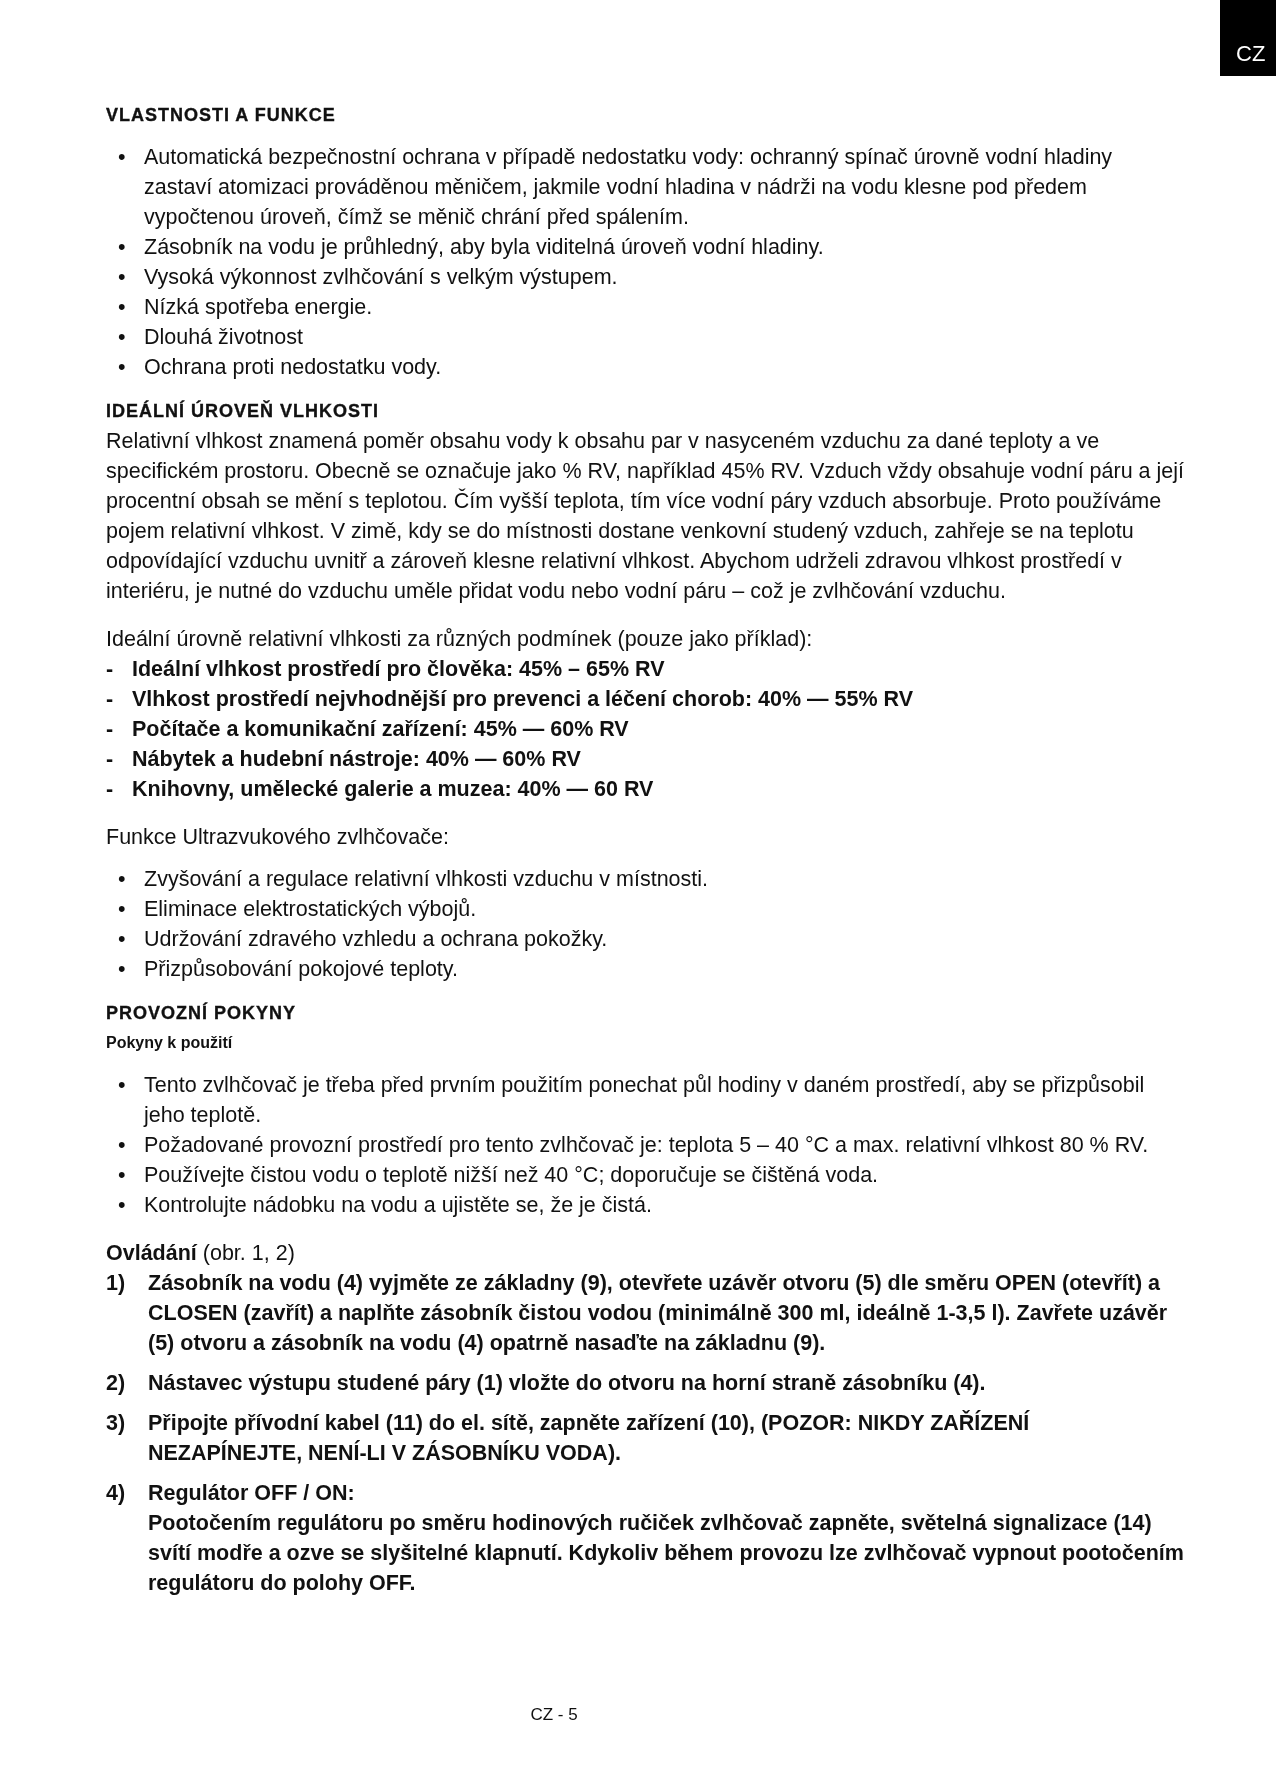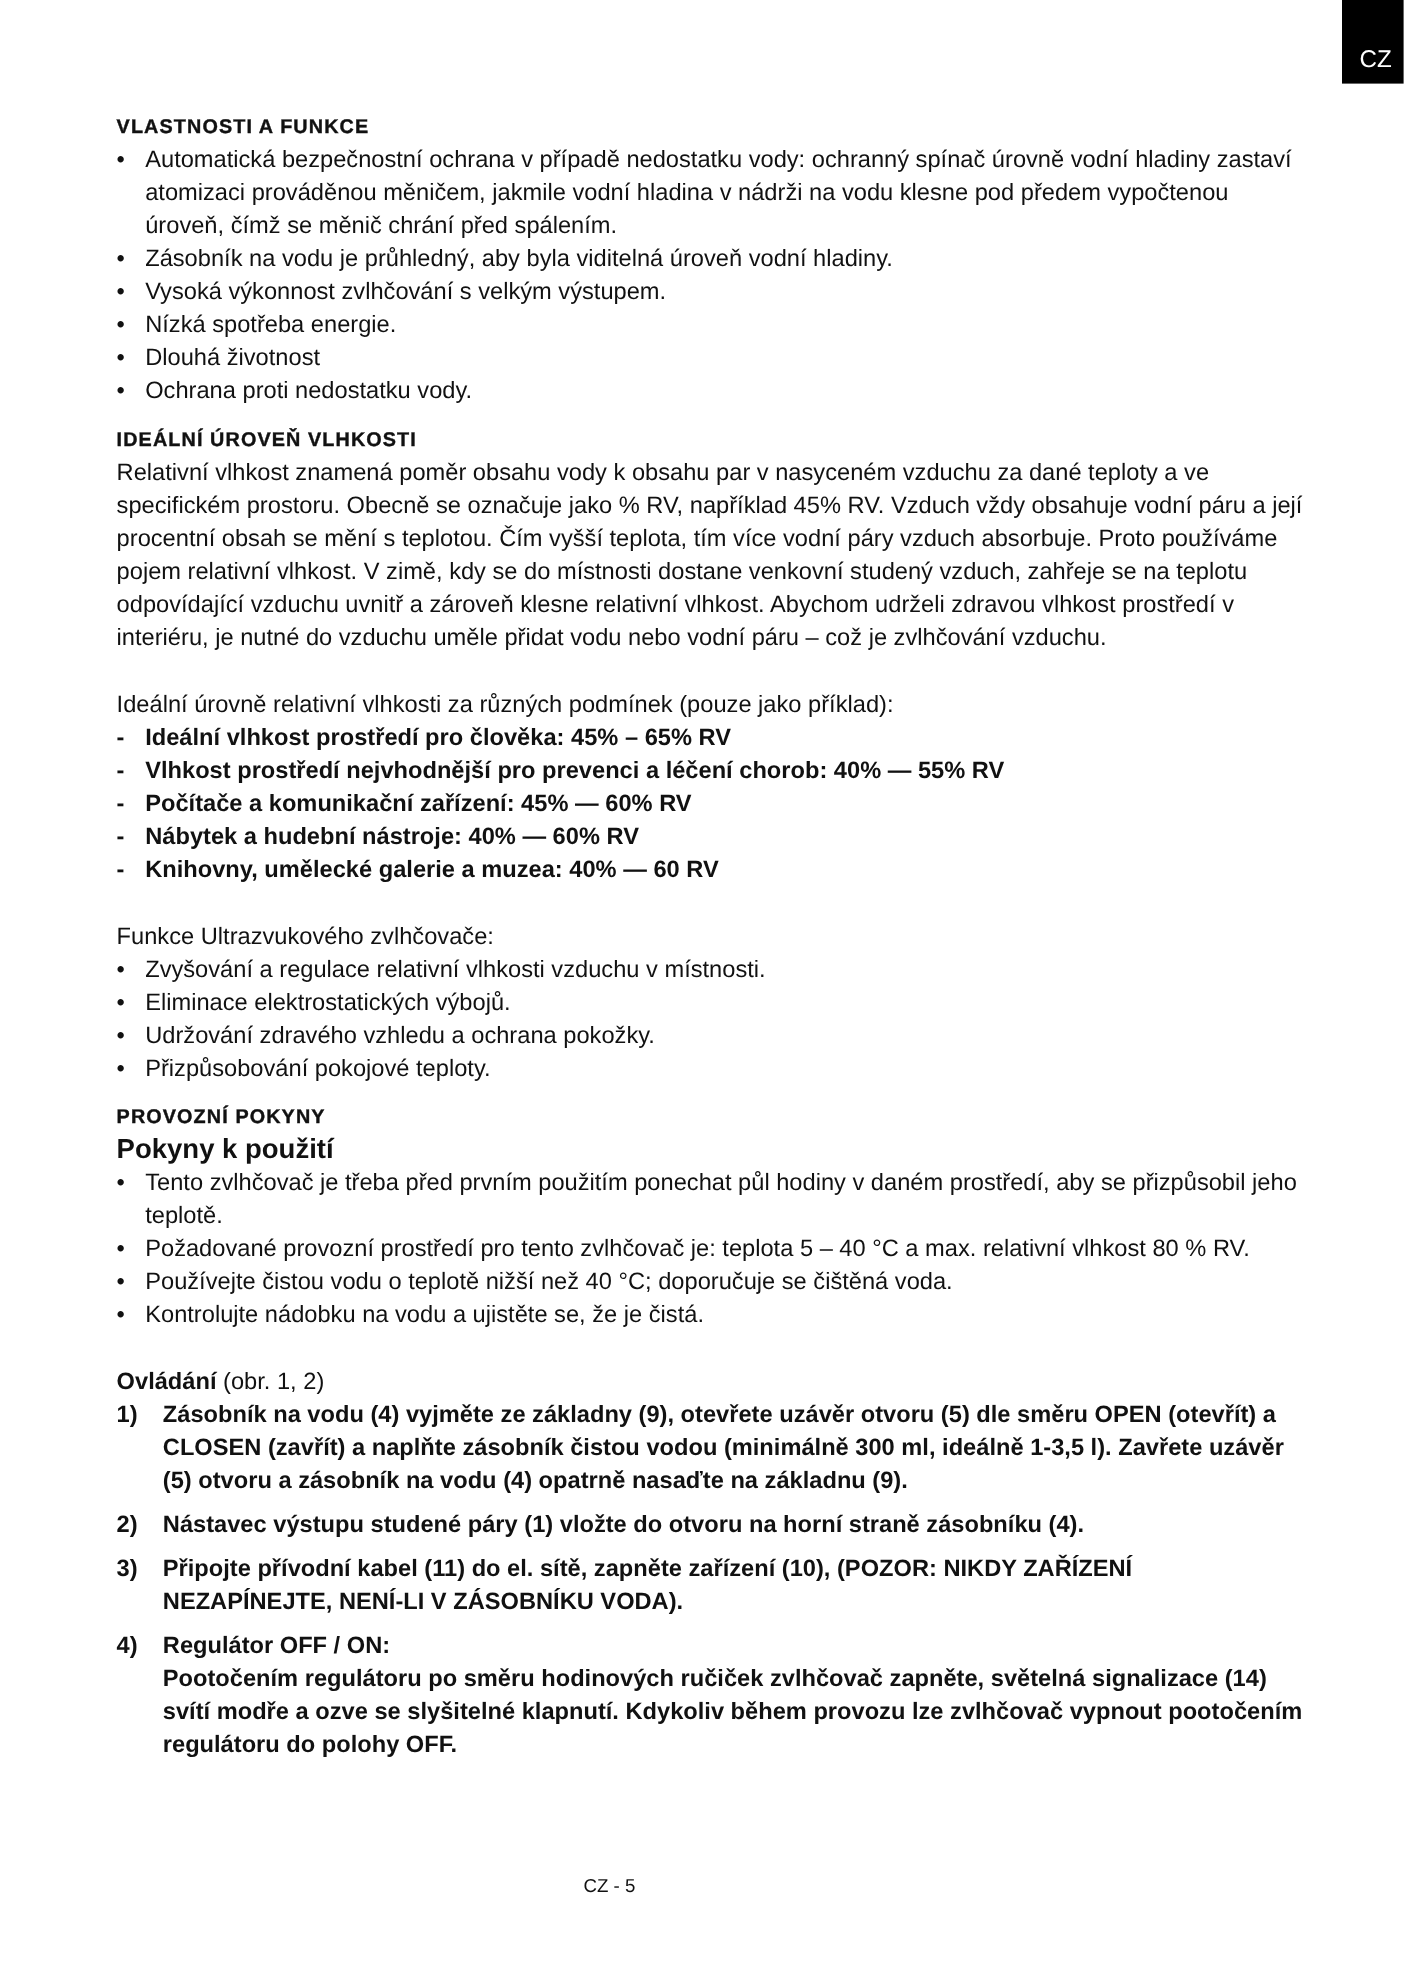--- a/index.html
+++ b/index.html
@@ -14,34 +14,34 @@
       box-sizing: border-box; padding: 0 0 9px 16px; letter-spacing: 0px;
     }
     .content {
       position: absolute; left: 106px; top: 100px; width: 1080px;
       font-size: 21.5px; line-height: 30px;
     }
     h2 {
       font-size: 18px; font-weight: bold; margin: 0; letter-spacing: 1px;
       line-height: 30px; -webkit-text-stroke: 0.35px #111;
     }
-    h3 { font-size: 25px; font-weight: bold; margin: 0; line-height: 30px; }
+    h3 { font-size: 16px; font-weight: bold; margin: 0; line-height: 30px; }
     p { margin: 0; }
-    ul.bullets { list-style: none; margin: 0; padding: 0; }
+    ul.bullets { list-style: none; margin: 12px; padding: 0; }
     ul.bullets li { position: relative; padding-left: 26px; }
     ul.bullets li::before { content: "•"; position: absolute; left: 0; top: 0; }
     ul.dashes { list-style: none; margin: 0; padding: 0; }
     ul.dashes li { position: relative; padding-left: 26px; }
     ul.dashes li::before { content: "-"; position: absolute; left: 0; top: 0; }
     ol.steps { list-style: none; margin: 0; padding: 0; }
     ol.steps li { position: relative; padding-left: 42px; margin-bottom: 10px; }
     .num { position: absolute; left: 0; top: 0; }
     .mt-s { margin-top: 8px; font-weight: bold; }
     .mt-m { margin-top: 14px; }
-    .mt-l { margin-top: 31px; }
+    .mt-l { margin-top: 18px; }
     .footer {
       position: absolute; top: 1705px; left: 0; width: 1108px;
       text-align: center; font-size: 17px;
     }
     .bold { font-weight: bold; }
   </style>
 </head>
 <body>
 
 <div class="lang-tab">

